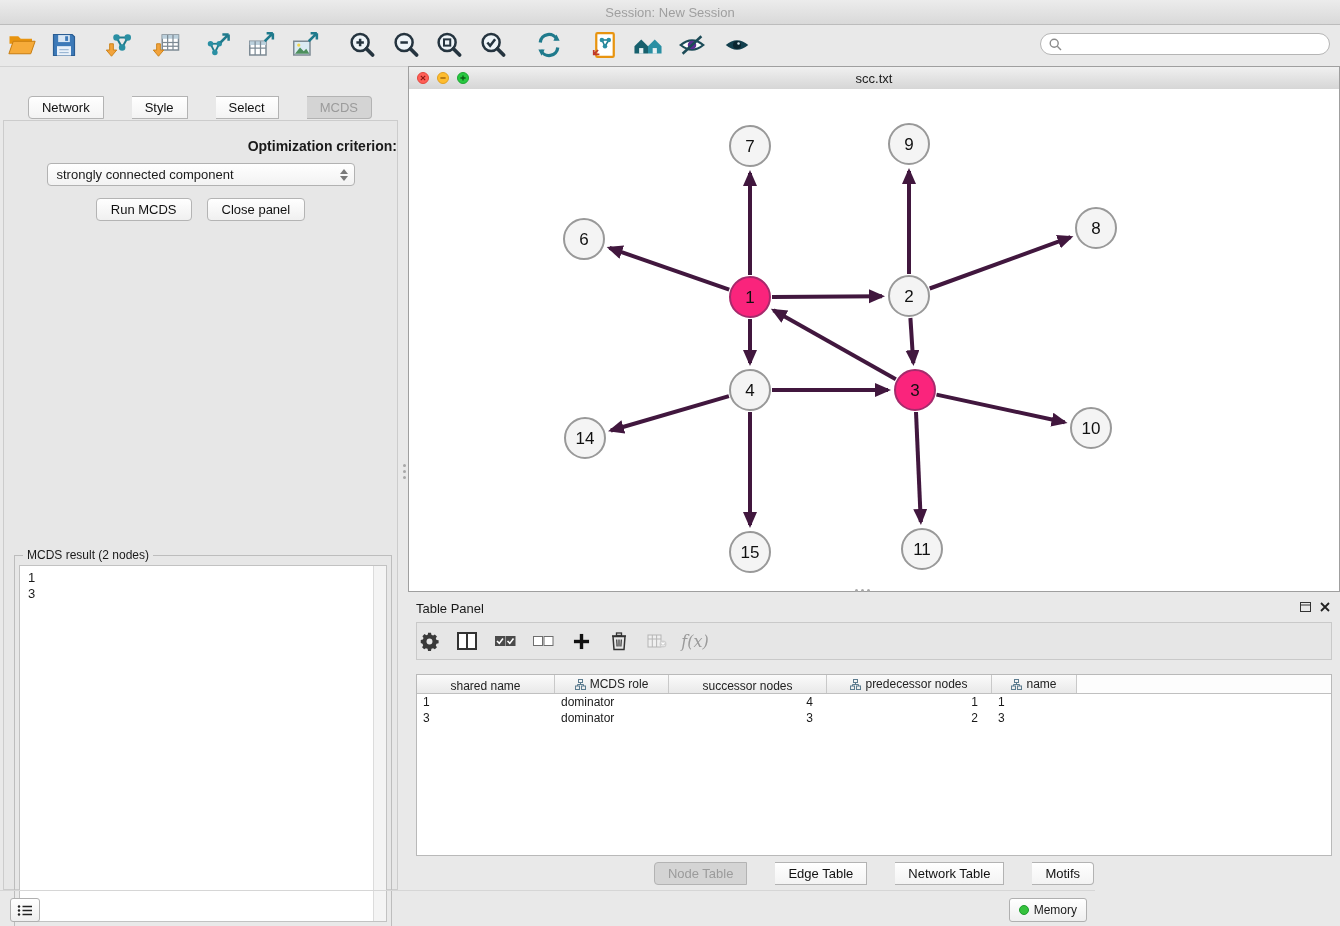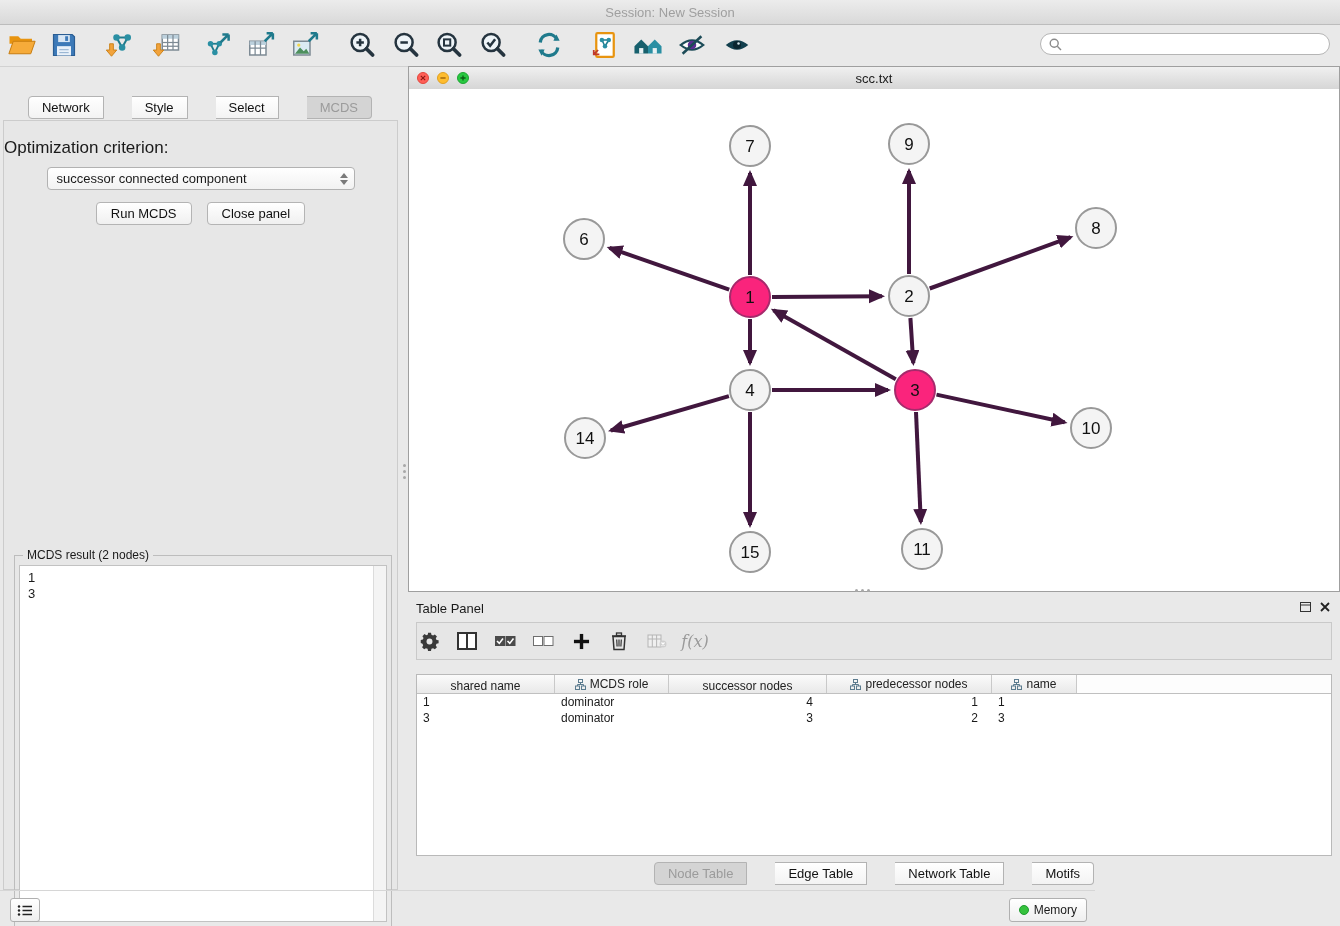--- a/index.html
+++ b/index.html
@@ -26,21 +26,21 @@
   .panel-title{margin-left:8px;font-size:13px;color:#1a1a1a;}
   .hdr-btns{position:absolute;right:10px;top:6px;display:flex;gap:9px;align-items:center;}
   .segtabs{display:flex;justify-content:center;gap:28px;}
   .cp-tabs{position:absolute;left:0;top:30px;width:100%;}
   .seg-tab{background:linear-gradient(#ffffff,#f3f3f3);border:1px solid #b3b3b3;border-left:none;
     padding:3px 13px;font-size:13px;color:#111;cursor:default;white-space:nowrap;}
   .seg-tab:first-child{border-left:1px solid #b3b3b3;border-radius:4px 0 0 4px;}
   .seg-tab:last-child{border-radius:0 4px 4px 0;}
   .seg-tab.active{background:#d4d4d4;color:#9b9b9b;}
   .cp-body{position:absolute;left:3px;top:54px;width:393px;bottom:0;background:#e7e7e7;border:1px solid #cccccc;}
-  .opt-label{margin-top:17px;text-align:left;font-size:17px;}
+  .opt-label{margin-top:17px;text-align:right;font-size:14px;font-weight:bold;}
   .selectbox{margin:9px auto 0 auto;width:308px;height:23px;background:linear-gradient(#ffffff,#f2f2f2);
     border:1px solid #b2b2b2;border-radius:4px;display:flex;align-items:center;box-sizing:border-box;padding:0 6px 0 9px;}
   .selectbox .sel-text{flex:1;font-size:13px;}
   .stepper{display:flex;flex-direction:column;gap:2px;align-items:center;}
   .stepper .up{width:0;height:0;border-left:4px solid transparent;border-right:4px solid transparent;border-bottom:5px solid #7a7a7a;}
   .stepper .down{width:0;height:0;border-left:4px solid transparent;border-right:4px solid transparent;border-top:5px solid #7a7a7a;}
   .btn-row{margin-top:12px;display:flex;justify-content:center;gap:15px;}
   .btn{background:linear-gradient(#ffffff,#f0f0f0);border:1px solid #b4b4b4;border-radius:4px;
     font-size:13px;padding:3px 14px;font-family:inherit;color:#111;}
   .fieldset{position:absolute;left:10px;top:434px;width:378px;height:372px;border:1px solid #bdbdbd;box-sizing:border-box;}
@@ -247,21 +247,21 @@
 <div class="control-panel">
   <div class="cp-tabs segtabs" id="cp-tabs">
       <span class="seg-tab">Network</span>
       <span class="seg-tab">Style</span>
       <span class="seg-tab">Select</span>
       <span class="seg-tab active">MCDS</span>
     </div>
   <div class="cp-body">
     <div class="opt-label">Optimization criterion:</div>
     <div class="selectbox">
-      <span class="sel-text">successor connected component</span>
+      <span class="sel-text">strongly connected component</span>
       <span class="stepper">
           <span class="up"></span>
           <span class="down"></span>
         </span>
     </div>
     <div class="btn-row">
       <button class="btn">Run MCDS</button>
       <button class="btn">Close panel</button>
     </div>
     <div class="fieldset">

